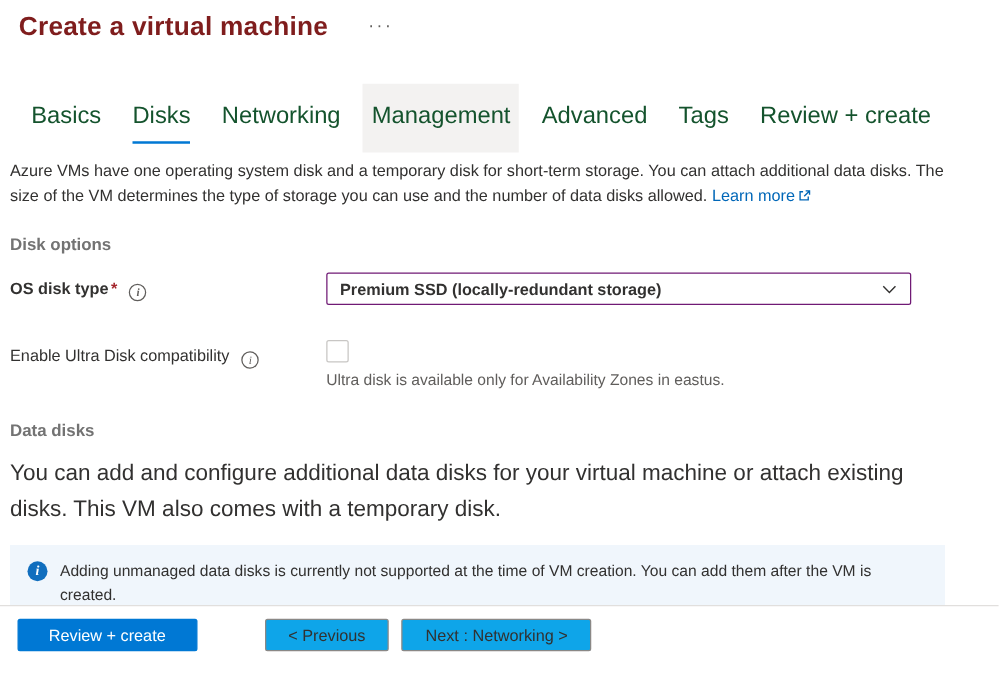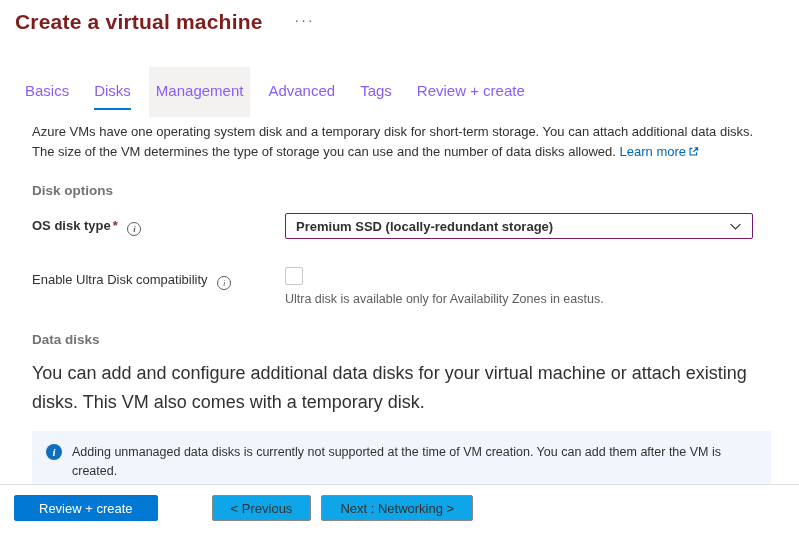--- a/index.html
+++ b/index.html
@@ -12,27 +12,27 @@
     position:relative;
     font-size:13px;
   }
   .header { padding:10px 16px 0 15px; display:flex; align-items:flex-start; }
   .page-title { font-size:21px; font-weight:700; color:#7f1d1d; letter-spacing:.2px; }
   .ellipsis { color:#605e5c; font-size:14px; margin-left:32px; margin-top:2px; letter-spacing:2px; cursor:pointer; }
 
   
   .tabs { display:flex; padding:0 25px; margin-top:40px; }
   .tab {
-    margin-right:25px; padding:8px 0 9px; font-size:15px; color:#8b5cf6;
+    margin-right:25px; padding:8px 0 9px; font-size:19px; color:#14532d;
     cursor:pointer; border-bottom:2px solid transparent; white-space:nowrap;
   }
   .tab.active { font-weight:400; border-bottom:2px solid var(--accent, #0078d4); }
   .tab.hovered { background:#f3f2f1; box-shadow:0 0 0 7px #f3f2f1; }
 
-  .content { padding:0 28px 0 32px; }
+  .content { padding:0 28px 0 8px; }
   .intro { margin-top:12px; font-size:13px; line-height:1.55; color:#323130; max-width:752px; }
   .learn-more { color:var(--link, #0067b8); text-decoration:none; cursor:pointer; }
   .ext-icon { display:inline-block; vertical-align:-1px; margin-left:2px; }
 
   .section-heading { font-size:13.5px; font-weight:700; margin-top:20px; color:#737373; }
 
   .field-row { display:flex; align-items:flex-start; }
   .row-os { margin-top:15px;font-weight:bold; }
   .row-enc { margin-top:13px; }
   .row-ultra { margin-top:28px; }
@@ -89,20 +89,21 @@
 <body>
 
 <div class="header">
   <h1 class="page-title">Create a virtual machine</h1>
   <span class="ellipsis">···</span>
 </div>
 
 <div class="tabs">
   <div class="tab">Basics</div>
   <div class="tab active">Disks</div>
+  <div class="tab">Networking</div>
   <div class="tab hovered">Management</div>
   <div class="tab">Advanced</div>
   <div class="tab">Tags</div>
   <div class="tab">Review + create</div>
 </div>
 
 <div class="content">
 
   <p class="intro">
     <span>Azure VMs have one operating system disk and a temporary disk for short-term storage. You can attach additional data disks. The size of the VM determines the type of storage you can use and the number of data disks allowed.</span>

